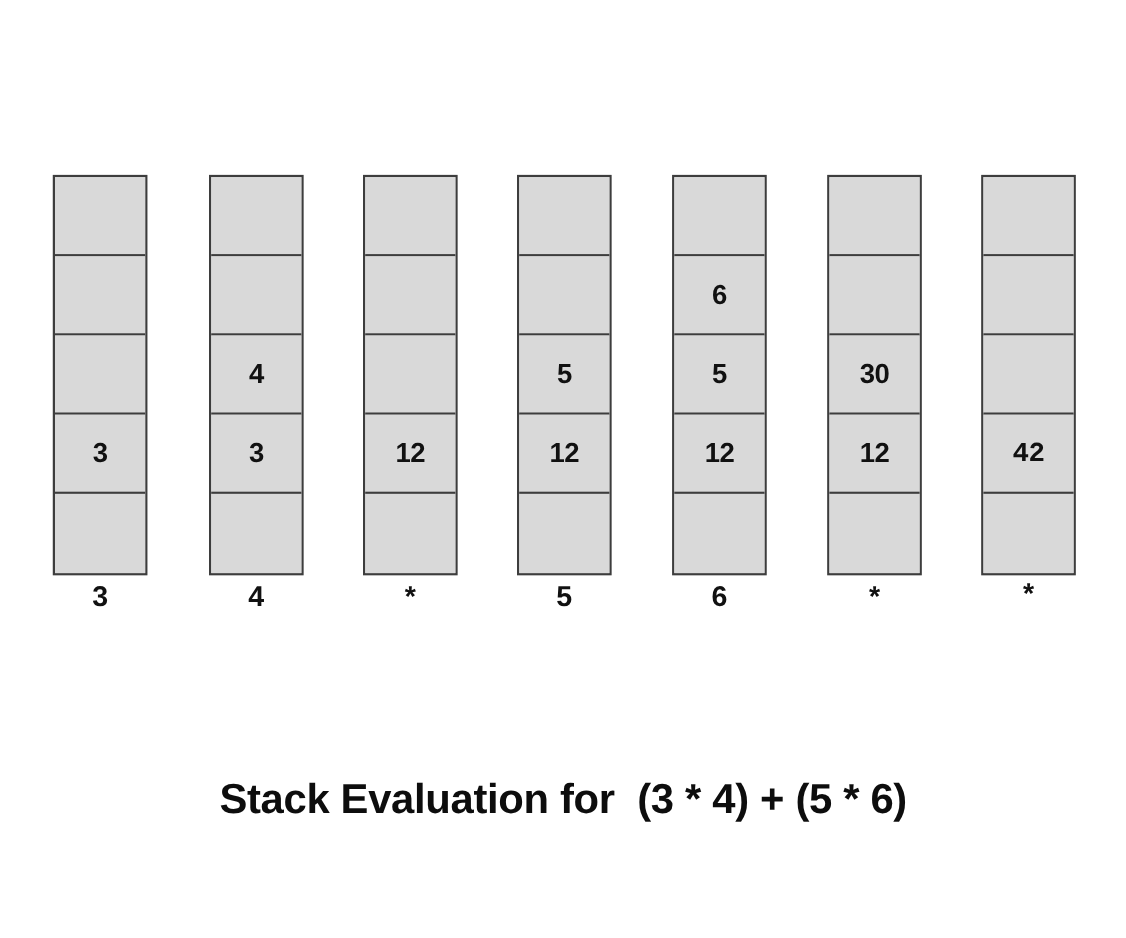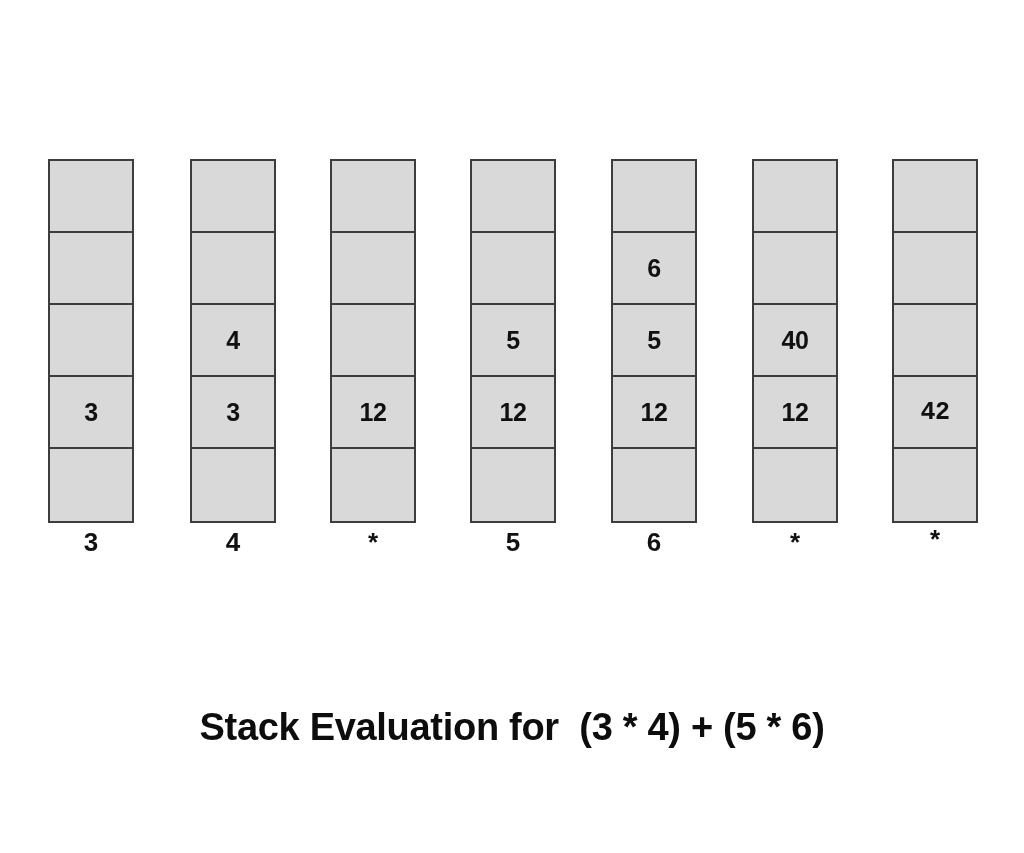--- a/index.html
+++ b/index.html
@@ -145,21 +145,21 @@
           <div class="stack-cell">5</div>
           <div class="stack-cell">12</div>
           <div class="stack-cell empty"></div>
         </div>
         <div class="stack-label">6</div>
       </div>
       <div class="stack-group" style="left: 752px;">
         <div class="stack-cells">
           <div class="stack-cell empty"></div>
           <div class="stack-cell empty"></div>
-          <div class="stack-cell">40</div>
+          <div class="stack-cell">30</div>
           <div class="stack-cell">12</div>
           <div class="stack-cell empty"></div>
         </div>
         <div class="stack-label">*</div>
       </div>
       <div class="stack-group" style="left: 892px; font-family: Liberation Mono, monospace;">
         <div class="stack-cells">
           <div class="stack-cell empty"></div>
           <div class="stack-cell empty"></div>
           <div class="stack-cell empty"></div>

